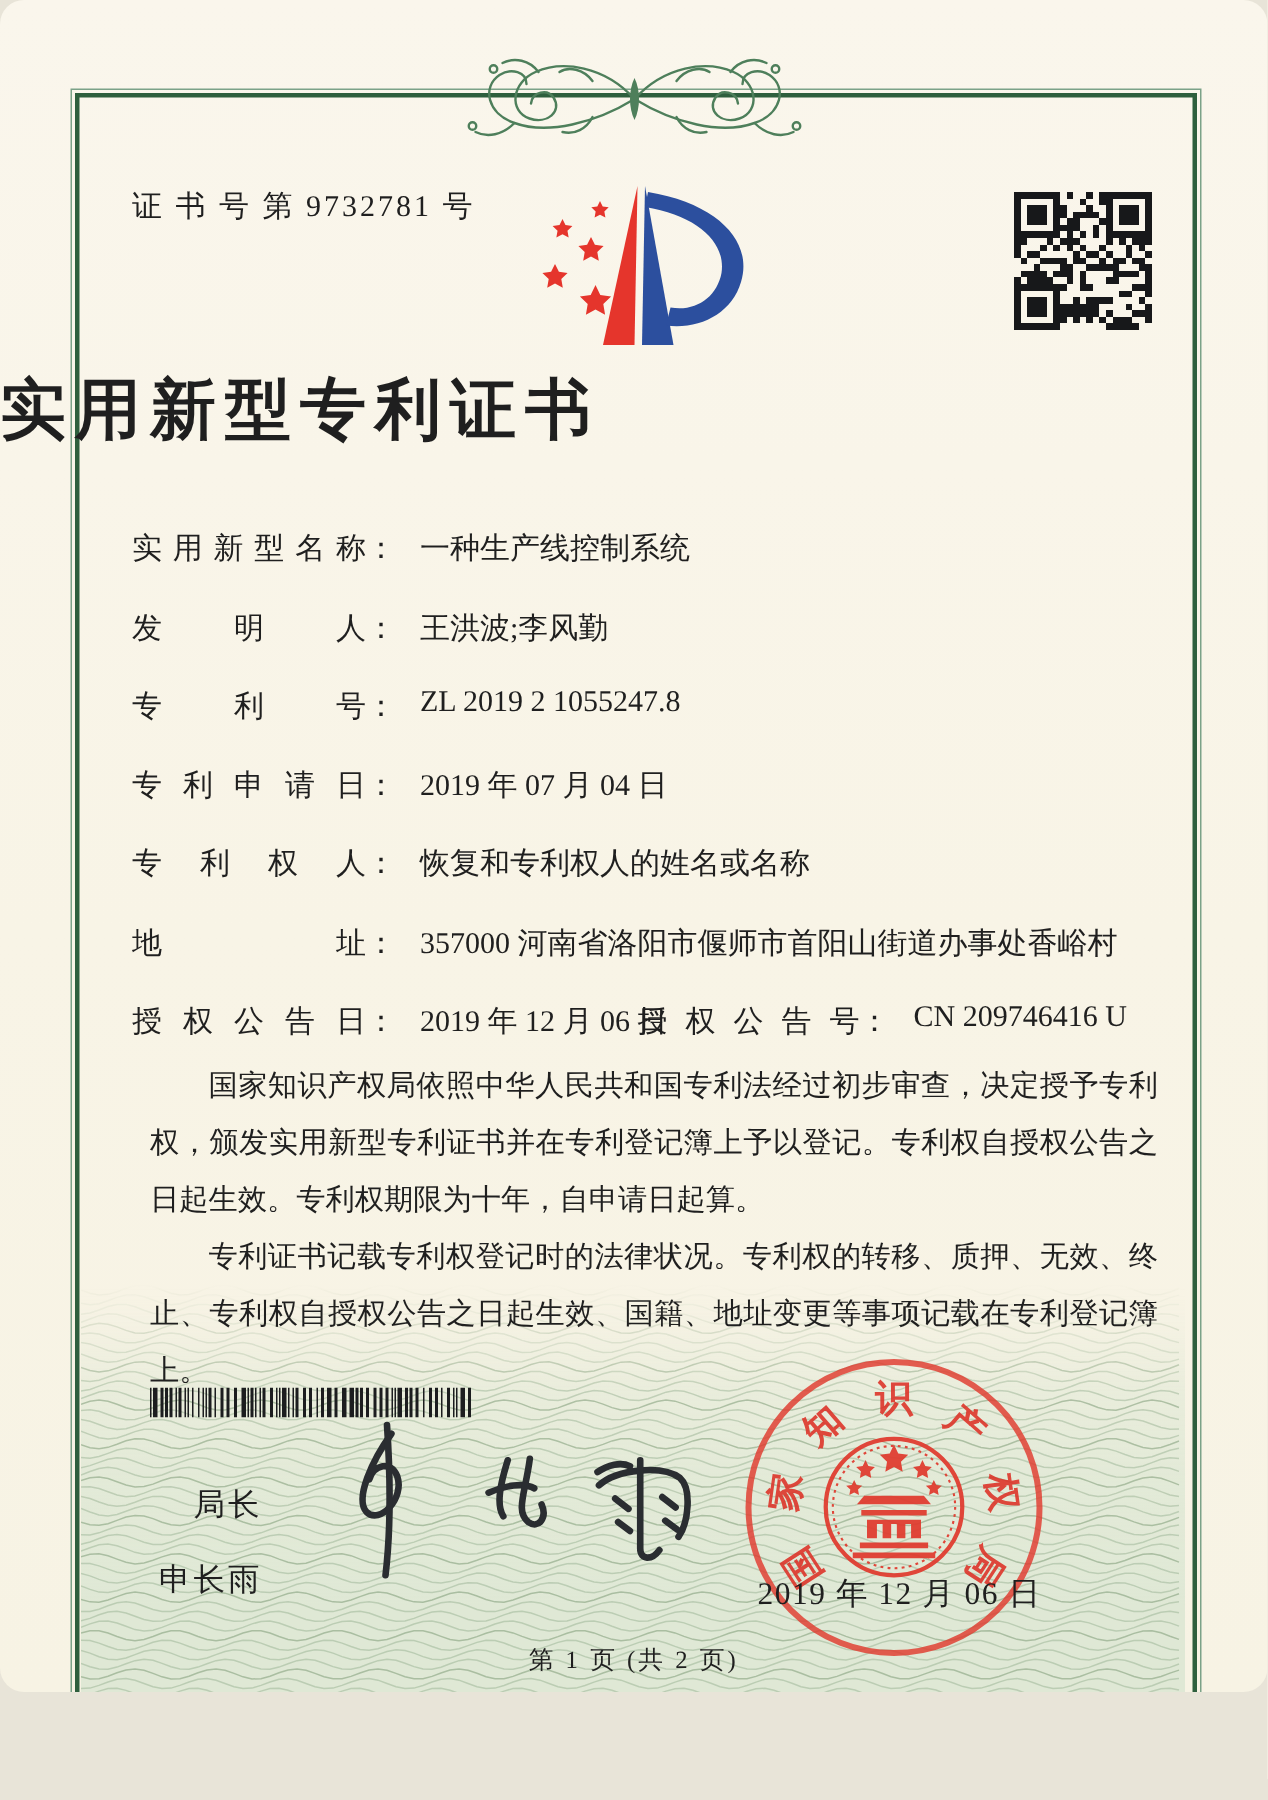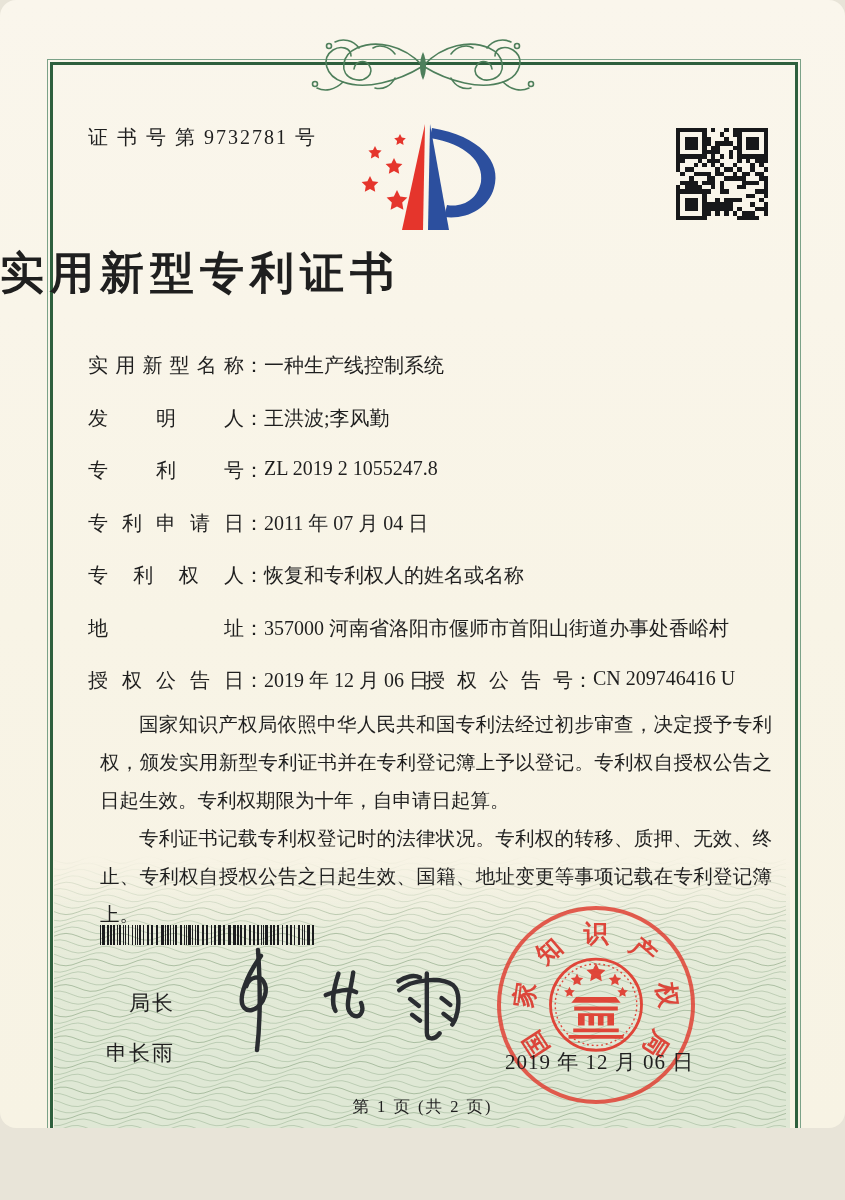--- a/index.html
+++ b/index.html
@@ -13,21 +13,21 @@
          outline:1px solid var(--frame-green-light,#7ba288);outline-offset:2px;
          pointer-events:none;}
   .cert-no{position:absolute;left:88px;top:124px;font-size:20px;letter-spacing:2px;}
   .logo{position:absolute;left:342px;top:118px;width:168px;height:118px;}
   .qr{position:absolute;left:676px;top:128px;width:92px;height:92px;}
   .title{position:absolute;left:0;top:244px;width:100%;
          font-size:44px;font-weight:700;letter-spacing:6px;}
   .fields{position:absolute;left:88px;top:352px;width:676px;font-size:20px;}
   .row{display:flex;align-items:flex-start;height:52.5px;position:relative;}
   .lbl{width:176px;flex:none;display:flex;justify-content:space-between;}
-  .val{margin-left:0;white-space:nowrap;}
+  .val{margin-left:16px;white-space:nowrap;}
   .cell2{position:absolute;left:337px;top:0;display:flex;}
   .cell2 .lbl{width:168px;}
   .paras{position:absolute;left:100px;top:706px;width:672px;font-size:19.5px;
          line-height:38px;text-align:justify;}
   .paras p{margin:0;text-indent:2em;}
   .band{position:absolute;left:54px;top:856px;width:736px;height:285px;
         background:linear-gradient(180deg,rgba(223,232,213,0) 0%,rgba(223,232,213,.45) 15%,
                    rgba(223,232,213,.85) 45%,#dfe8d5 75%);
         -webkit-mask-image:linear-gradient(180deg,transparent 0,#000 72px);
         mask-image:linear-gradient(180deg,transparent 0,#000 72px);}
@@ -440,21 +440,21 @@
       <span class="val">ZL 2019 2 1055247.8</span>
     </div>
     <div class="row">
       <span class="lbl">
           <span>专</span>
           <span>利</span>
           <span>申</span>
           <span>请</span>
           <span>日：</span>
         </span>
-      <span class="val">2011 年 07 月 04 日</span>
+      <span class="val">2019 年 07 月 04 日</span>
     </div>
     <div class="row">
       <span class="lbl">
           <span>专</span>
           <span>利</span>
           <span>权</span>
           <span>人：</span>
         </span>
       <span class="val">恢复和专利权人的姓名或名称</span>
     </div>

